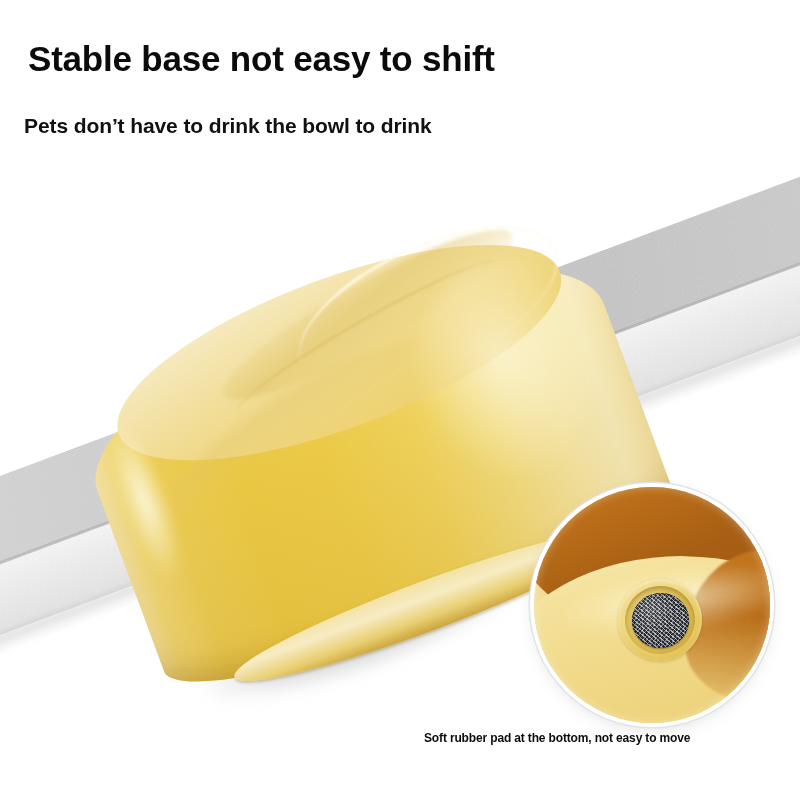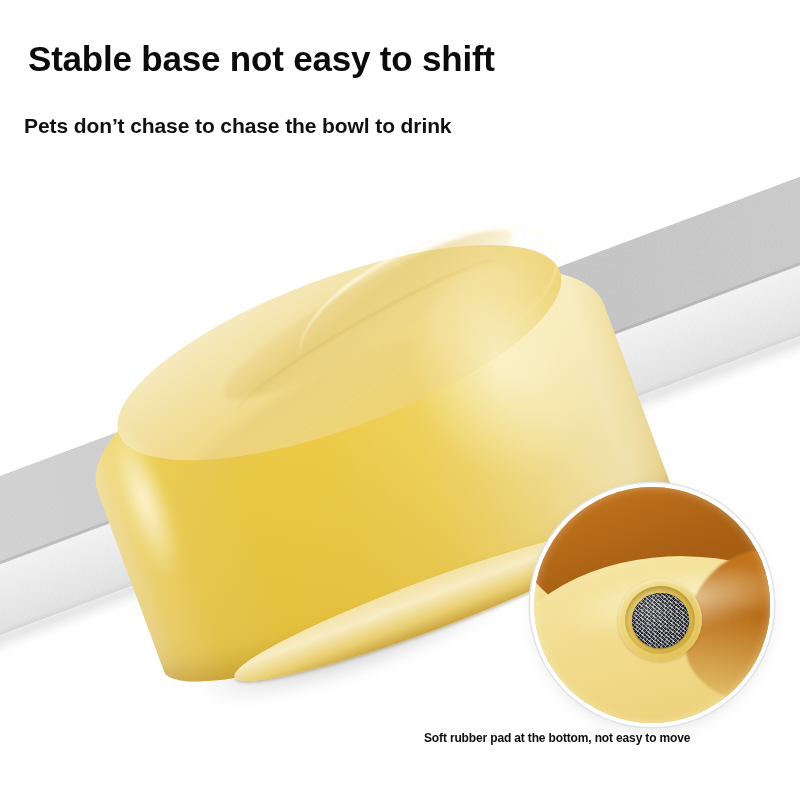--- a/index.html
+++ b/index.html
@@ -469,17 +469,17 @@
       <div class="pad-socket"></div>
       <div class="pad-socket-inner"></div>
       <div class="rubber-pad"></div>
       <div class="inset-ringlight"></div>
     </div>
 
   </div>
 
   <div class="headline">Stable base not easy to shift</div>
 
-  <div class="subhead">Pets don’t chase to chase the bowl to drink</div>
+  <div class="subhead">Pets don’t have to drink the bowl to drink</div>
 
   <div class="caption">Soft rubber pad at the bottom, not easy to move</div>
 
 </div>
 
 </body></html>

